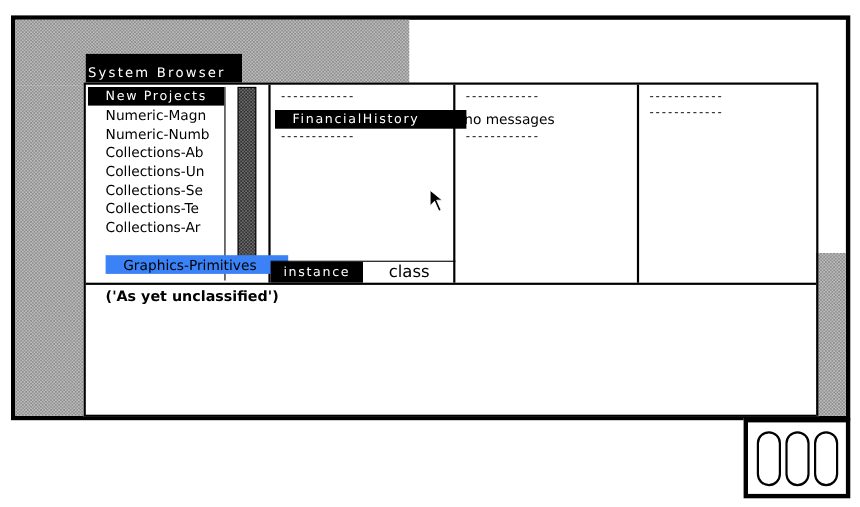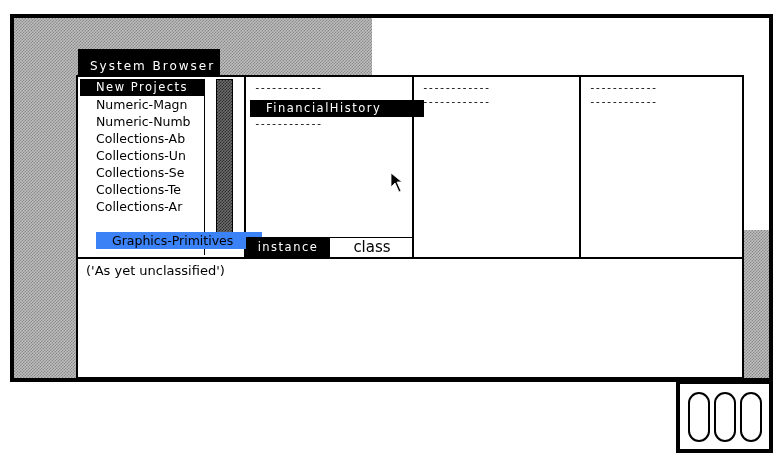--- a/index.html
+++ b/index.html
@@ -17,37 +17,37 @@
     background-image:
       linear-gradient(45deg, #2a2a2a 25%, transparent 25%, transparent 75%, #2a2a2a 75%),
       linear-gradient(45deg, #2a2a2a 25%, transparent 25%, transparent 75%, #2a2a2a 75%);
     background-size:3px 3px; background-position:0 0, 1.5px 1.5px;
   }
   .abs { position:absolute; box-sizing:border-box; }
   #screen { left:10px; top:14px; width:763px; height:368px; border:4px solid #000; background:#fff; }
   #desk-gray { left:14px; top:18px; width:358px; height:60px; }
   #desk-gray-left { left:14px; top:78px; width:62px; height:300px; }
   #title-tab { left:78px; top:49px; width:142px; height:27px; background:#000; color:#fff;
-               font-size:12px; letter-spacing:2px; padding:10px 0 0 12px; }
+               font-size:12px; letter-spacing:2px; padding:10px 0 0 2px; }
   #browser { left:76px; top:75px; width:668px; height:304px; border:2px solid #000; background:#fff; }
   .pane { position:absolute; top:0; height:180px; border-right:2px solid #000; box-sizing:border-box; }
   .list { font-size:12.5px; line-height:17px; }
   .list .item { padding-left:16px; white-space:nowrap; overflow:hidden; }
   .list .item.sel { background:#000; color:#fff; letter-spacing:1.5px; font-size:11.5px; }
   .dash { font-family:"DejaVu Sans Mono", monospace; font-size:11px; letter-spacing:-1px; height:14px; line-height:14px; padding-left:8px; }
   #cat-pane { left:0; width:168px; }
   #cat-list { position:absolute; left:2px; top:2px; width:124px; height:176px; border-right:1px solid #000; overflow:hidden; }
   #cat-scroll { position:absolute; left:138px; top:2px; width:15px; height:157px; border:1px solid #000; }
   #class-pane { left:168px; width:168px; }
   #msgcat-pane { left:336px; width:167px; }
   #msg-pane { left:503px; width:163px; border-right:none; }
   #toggle { position:absolute; left:168px; top:160px; width:168px; height:19px; display:flex; border-top:1px solid #000; }
   #toggle .opt { flex:1; text-align:center; font-size:15px; line-height:18px; }
   #toggle .on { background:#000; color:#fff; letter-spacing:1.5px; font-size:11.5px; }
-  #code-pane { left:0; top:180px; width:666px; height:122px; border-top:2px solid #000; font-size:13px; padding:4px 8px; }
+  #code-pane { left:0; top:180px; width:666px; height:122px; border-top:2px solid #000; font-size:13px; padding:4px 18px;font-weight:bold; }
   #right-scroll { left:742px; top:230px; width:27px; height:148px; border-left:2px solid #000; }
   #icon-box { left:676px; top:380px; width:97px; height:73px; border:4px solid #000; background:#fff;
               display:flex; justify-content:center; align-items:center; gap:4px; }
   .pill { width:22px; height:50px; border:2px solid #000; border-radius:11px; box-sizing:border-box; }
   #cursor { left:390px; top:172px; width:16px; height:22px; }
 </style>
 </head>
 <body>
 
 <div id="screen" class="abs"></div>
@@ -85,20 +85,23 @@
     <div class="dash">------------</div>
   </div>
 
   <div id="toggle">
     <div class="opt on">instance</div>
     <div class="opt">class</div>
   </div>
 
   <div id="msgcat-pane" class="pane" style="padding-top:4px;">
     <div class="dash">------------</div>
+    <div class="list" style="margin-top:5px;">
+      <div class="item" style="padding-left:8px;">no messages</div>
+    </div>
     <div class="dash">------------</div>
   </div>
 
   <div id="msg-pane" class="pane" style="padding-top:4px;">
     <div class="dash">------------</div>
     <div class="dash">------------</div>
   </div>
 
   <div id="code-pane" class="abs">
     <span>('As yet unclassified')</span>

